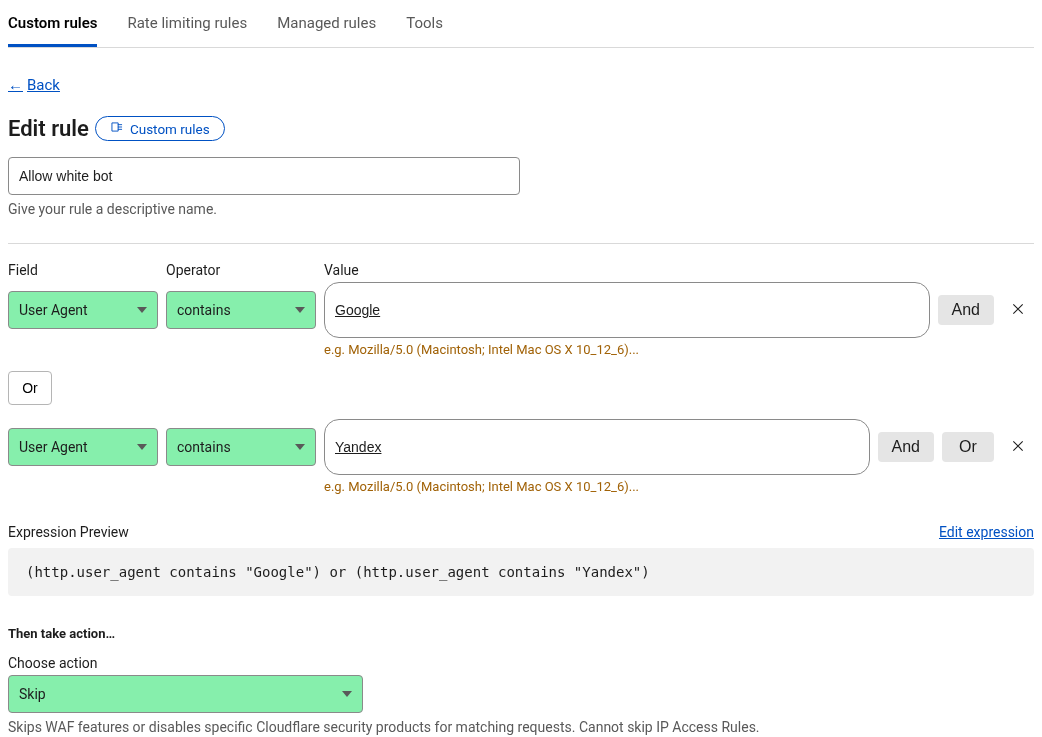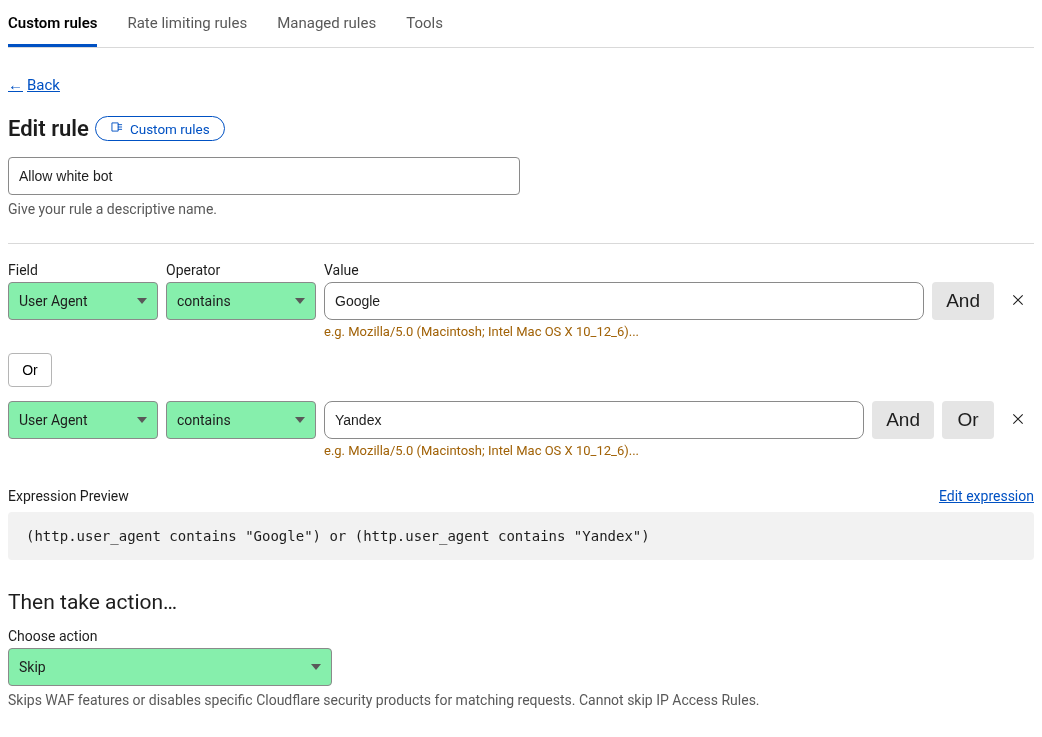--- a/index.html
+++ b/index.html
@@ -25,40 +25,40 @@
   input[type=text].txt { width:512px; height:38px; border:1px solid #8a8a8a; border-radius:4px; padding:0 10px; font-size:14px; color:#1d1d1d; }
   .section-hr { border:none; border-top:1px solid #d9d9d9; margin:26px 0 18px 0; }
   
   .col-labels { display:flex; gap:8px; margin-bottom:0; }
   .col-labels .c1 { width:150px; }
   .col-labels .c2 { width:150px; }
   .col-labels .c3 { flex:1; }
   .row { display:flex; align-items:center; gap:8px; }
   .select { height:38px; border:1px solid #8a8a8a; border-radius:4px; background:#86efac; padding:0 10px; display:flex; align-items:center; justify-content:space-between; cursor:pointer; font-size:14px; color:#1d1d1d; }
   .select.w150 { width:150px; }
-  .select.w300 { width:324px; }
+  .select.w300 { width:355px; }
   .caret { width:0; height:0; border-left:5px solid transparent; border-right:5px solid transparent; border-top:6px solid #595959; }
-  input.valtxt { height:38px; border:1px solid #8a8a8a; border-radius:8px; padding:0 10px; font-size:14px; color:#1d1d1d; }
-  .btn { height:38px; min-width:52px; border:none; border-radius:4px; background:#e5e5e5; color:#1d1d1d; font-size:19px; cursor:pointer; padding:0 14px; }
+  input.valtxt { height:56px; border:1px solid #8a8a8a; border-radius:15px; padding:0 10px; font-size:14px; color:#1d1d1d;text-decoration:underline; }
+  .btn { height:30px; min-width:52px; border:none; border-radius:4px; background:#e5e5e5; color:#1d1d1d; font-size:16px; cursor:pointer; padding:0 14px; }
   .btn-outline { height:34px; min-width:44px; border:1px solid #b5b5b5; background:#fff; border-radius:4px; font-size:14px; cursor:pointer; padding:0 12px; }
   .xbtn { width:32px; height:38px; display:flex; align-items:center; justify-content:center; cursor:pointer; }
   .xbtn svg { width:16px; height:16px; stroke:#1d1d1d; stroke-width:1.6; }
   .or-row { margin:14px 0 14px 0; }
   .row1-val { flex:1; }
   .row1-val input { width:100%; }
   .row2-val { flex:1; }
   .row2-val input { width:100%; }
   .row2-right { display:flex; gap:8px; }
   
   .ep-head { display:flex; justify-content:space-between; align-items:flex-end; margin-top:30px; }
   .ep-head .lbl { font-size:14px; color:#1d1d1d; }
   .ep-head a { color:#0051c3; text-decoration:underline; font-size:14px; cursor:pointer; }
   .code { background:#f2f2f2; border-radius:4px; padding:16px 18px; font-family:Menlo,Consolas,monospace; font-size:14px; color:#1d1d1d; margin-top:8px; white-space:pre; overflow:auto; }
   
-  .then-h { font-size:21px; font-weight:400; margin:30px 0 14px 0; }
+  .then-h { font-size:13px; font-weight:700; margin:30px 0 14px 0; }
 </style>
 </head>
 <body>
 
 <div class="page">
 
   
   <div class="tabs">
     <div class="tab active"><span>Custom rules</span></div>
     <div class="tab"><span>Rate limiting rules</span></div>

